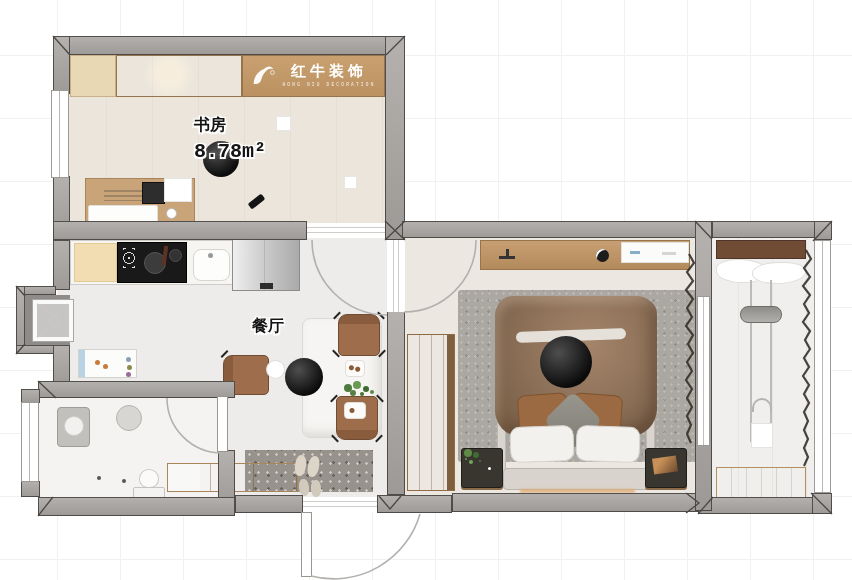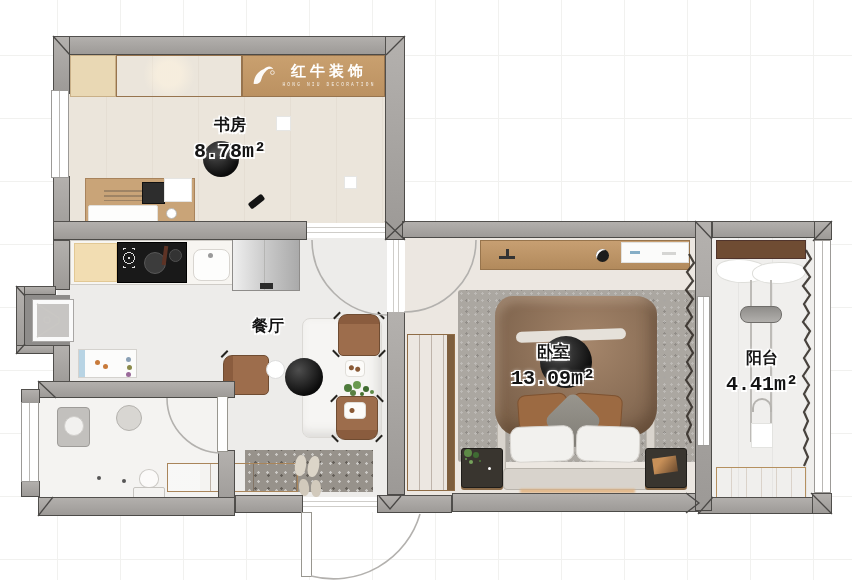--- a/index.html
+++ b/index.html
@@ -15,21 +15,21 @@
   .fx{position:absolute;box-sizing:border-box;z-index:2;}
   .w{position:absolute;box-sizing:border-box;z-index:3;
      background:linear-gradient(180deg,#b4b1ae,#9c9996);
      box-shadow:inset 0 0 0 1px rgba(50,48,46,.75);}
   .win{position:absolute;box-sizing:border-box;background:#fff;border:1px solid #9c9a97;z-index:4;}
   .gap{position:absolute;box-sizing:border-box;background:#fff;z-index:4;}
   .leaf{position:absolute;box-sizing:border-box;background:#fefefe;border:1px solid #98968f;z-index:4;}
   .over4{z-index:4;}
   .lamp{position:absolute;border-radius:50%;z-index:5;
         background:radial-gradient(circle at 36% 32%,#4e4e4e,#0b0b0b 72%);}
-  .rlabel{position:absolute;z-index:6;text-align:center;transform:translateX(-50%);
+  .rlabel{position:absolute;z-index:6;transform:translateX(-50%);
           color:#141414;font-weight:bold;white-space:nowrap;line-height:1.15;
           text-shadow:-1.5px -1.5px 0 #fff,1.5px -1.5px 0 #fff,-1.5px 1.5px 0 #fff,1.5px 1.5px 0 #fff,0 0 4px #fff;}
   .rname{font-size:16px;display:block;}
   .rarea{font-size:20px;display:block;margin-top:5px;}
   #deco-svg{position:absolute;left:0;top:0;z-index:7;pointer-events:none;}
   .leg{position:absolute;width:2px;height:9px;background:#262420;}
   .chair{background:linear-gradient(180deg,#8a5c3e 0 9px,#9d6d4c 9px);border:1px solid #6f4c32;border-radius:9px 9px 5px 5px;}
   .logo-cn{color:#fff;font-size:15px;font-weight:bold;letter-spacing:4px;line-height:1;}
   .logo-en{color:rgba(255,255,255,.85);font-size:4.5px;letter-spacing:2.2px;line-height:1;margin-top:3px;}
 </style>
@@ -215,28 +215,20 @@
   <div class="lamp" style="left:285px;top:358px;width:38px;height:38px;"></div>
   <div class="lamp" style="left:540px;top:336px;width:52px;height:52px;"></div>
 
   <div class="rlabel" style="left:230px;top:117px;">
     <span class="rname">书房</span>
     <span class="rarea">8.78m²</span>
   </div>
   <div class="rlabel" style="left:268px;top:318px;">
     <span class="rname">餐厅</span>
   </div>
-  <div class="rlabel" style="left:553px;top:344px;">
-    <span class="rname">卧室</span>
-    <span class="rarea">13.09m²</span>
-  </div>
-  <div class="rlabel" style="left:762px;top:350px;">
-    <span class="rname">阳台</span>
-    <span class="rarea">4.41m²</span>
-  </div>
 
   <svg id="deco-svg" width="852" height="580" viewBox="0 0 852 580">
 
     <path d="M 312 240 A 75 75 0 0 0 387 315" fill="none" stroke="#b3b1ae" stroke-width="1.6"></path>
     <path d="M 476 240 A 72 72 0 0 1 404 312" fill="none" stroke="#b3b1ae" stroke-width="1.6"></path>
     <path d="M 167 398 A 55 55 0 0 0 222 453" fill="none" stroke="#b3b1ae" stroke-width="1.6"></path>
     <path d="M 311 576 A 90 90 0 0 0 420 514" fill="none" stroke="#b3b1ae" stroke-width="1.6"></path>
 
     <polyline points="689,254 694,263 687,272 693,281 686,290 693,299 687,308 692,317 686,326 693,335 688,344 693,353 687,362 692,371 686,380 692,389 687,398 692,407 687,416 691,425 687,434 691,443" fill="none" stroke="#35302a" stroke-width="2.2" opacity="0.9"></polyline>
     <polyline points="806,250 811,259 804,268 810,277 803,286 810,295 804,304 809,313 803,322 810,331 805,340 810,349 804,358 809,367 803,376 809,385 804,394 809,403 804,412 808,421 804,430 808,439 804,448 808,457 804,466" fill="none" stroke="#35302a" stroke-width="2.2" opacity="0.9"></polyline>

